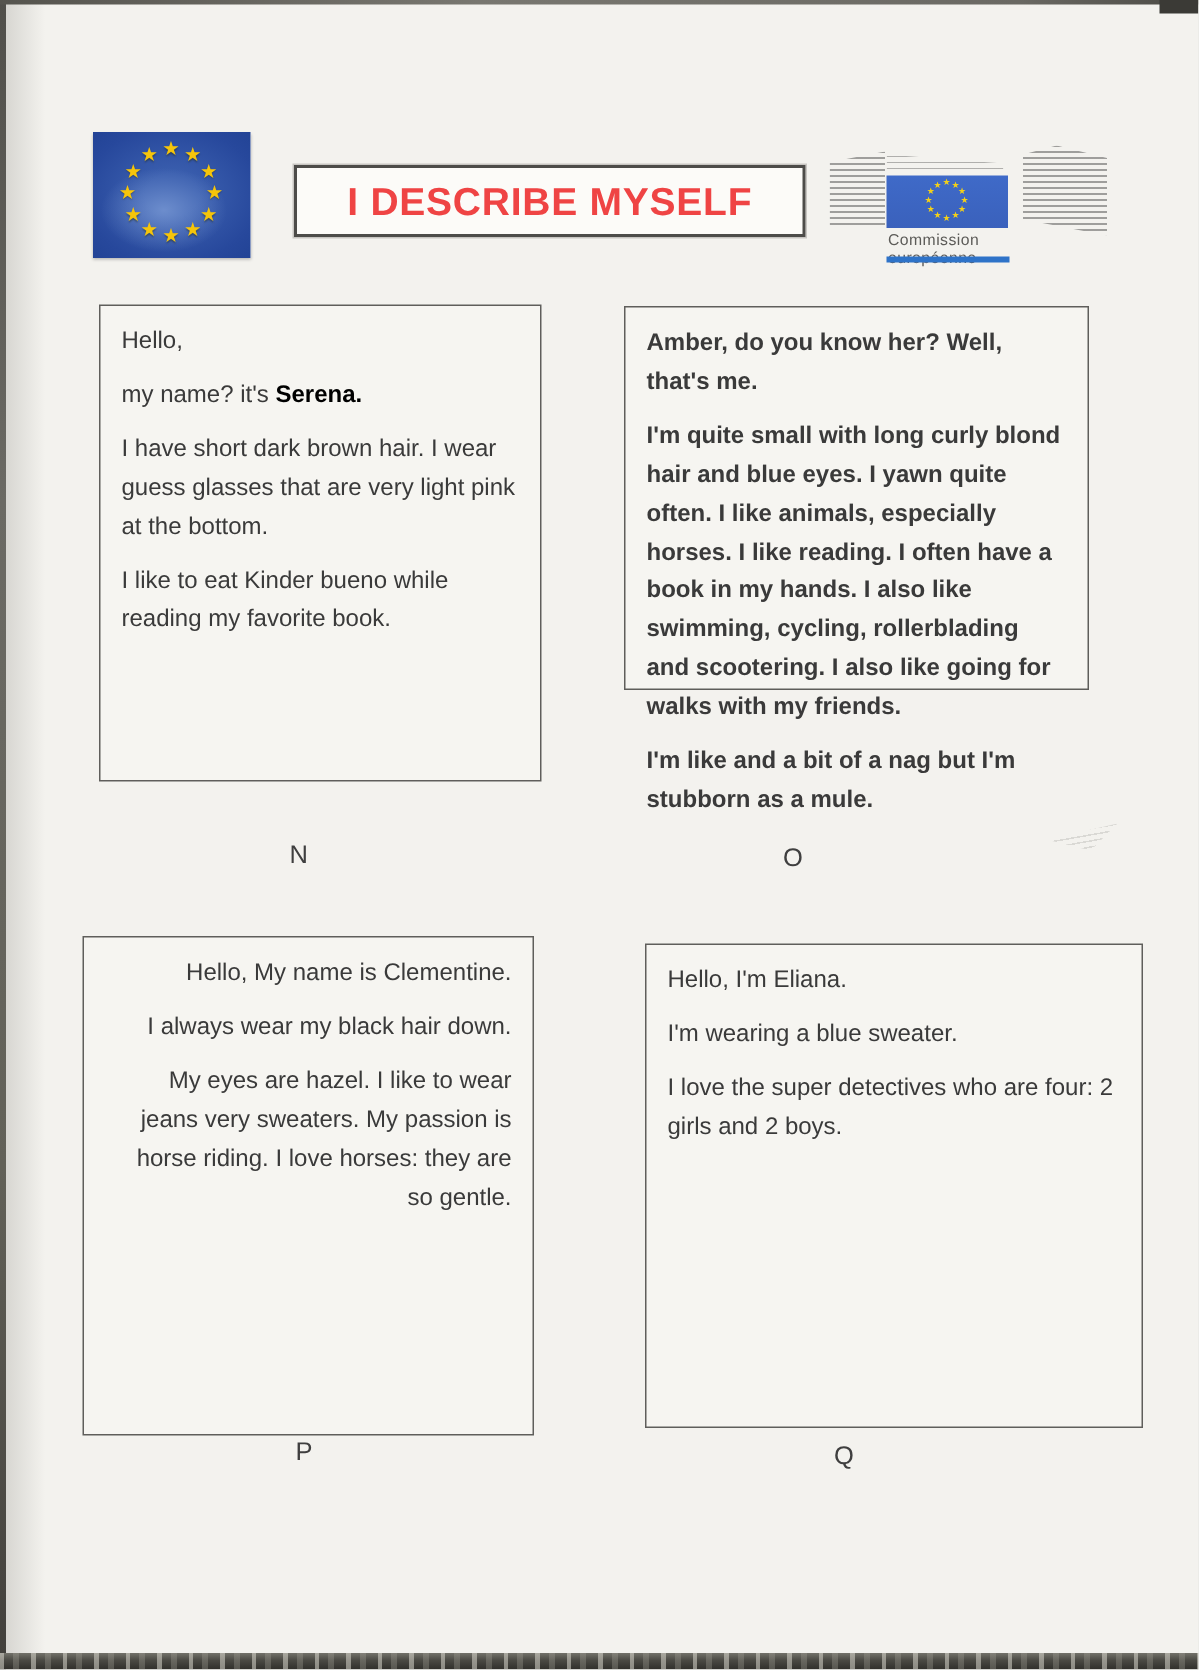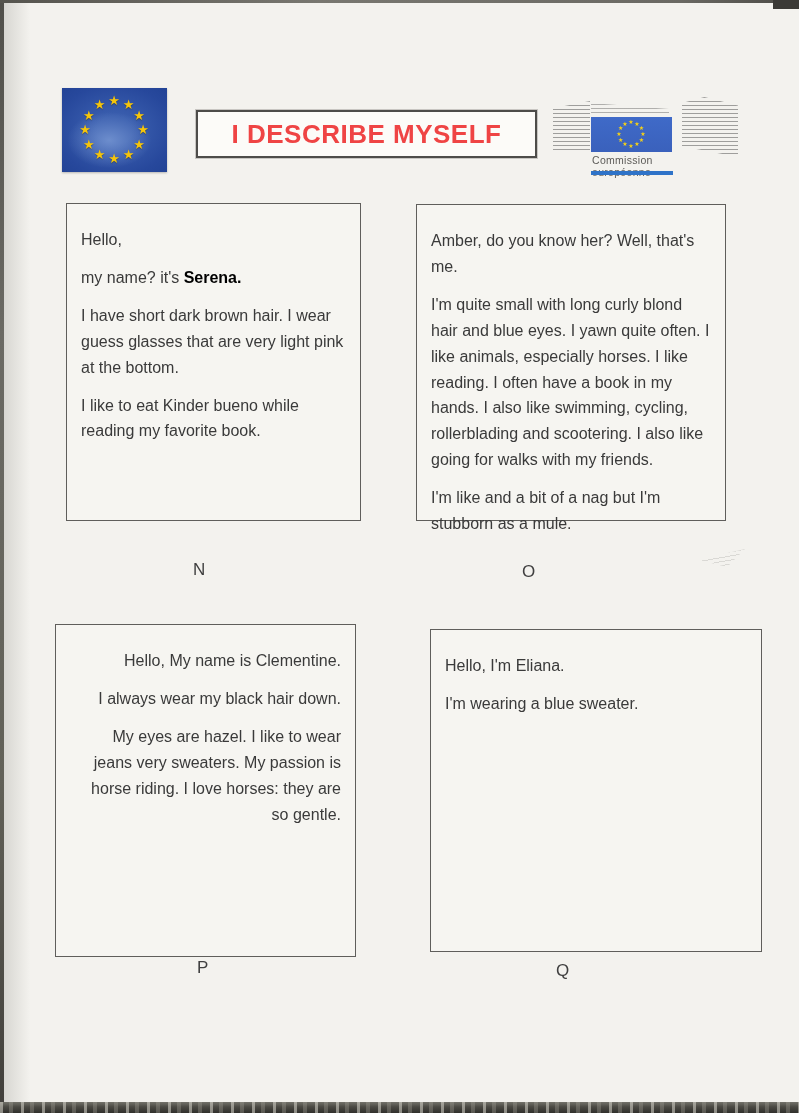--- a/index.html
+++ b/index.html
@@ -83,23 +83,23 @@
     background: #2e73c8;
   }
   
   .card {
     position: absolute;
     border: 1.5px solid #5f5e5b;
     background: rgba(250,249,245,0.45);
     padding: 11px 14px;
     font-size: 16px; line-height: 1.62; color: #3a3a3a;
   }
-  .card p { margin-bottom: 10px; margin-top: 12px; }
+  .card p { margin-bottom: 10px; }
   #card-n { left: 66px;  top: 203px; width: 295px; height: 318px; }
-  #card-o { left: 416px; top: 204px; width: 310px; height: 317px; }
+  #card-o { left: 416px; top: 204px; width: 310px; height: 256px; font-weight: bold; }
   #card-p { left: 55px;  top: 624px; width: 301px; height: 333px; text-align: right; }
   #card-q { left: 430px; top: 629px; width: 332px; height: 323px; }
   .name-red { color: #000000; font-weight: bold; }
   .card-label {
     position: absolute; font-size: 17px; color: #3f3f3f;
   }
   #label-n { left: 193px; top: 560px; }
   #label-o { left: 522px; top: 562px; }
   #label-p { left: 197px; top: 958px; }
   #label-q { left: 556px; top: 961px; }
@@ -183,20 +183,21 @@
 
   <div class="card" id="card-p">
     <p>Hello, My name is Clementine.</p>
     <p>I always wear my black hair down.</p>
     <p>My eyes are hazel. I like to wear jeans very sweaters. My passion is horse riding. I love horses: they are so gentle.</p>
   </div>
 
   <div class="card" id="card-q">
     <p>Hello, I'm Eliana.</p>
     <p>I'm wearing a blue sweater.</p>
+    <p>I love the super detectives who are four: 2 girls and 2 boys.</p>
   </div>
 
   <div class="card-label" id="label-n">N</div>
   <div class="card-label" id="label-o">O</div>
   <div class="card-label" id="label-p">P</div>
   <div class="card-label" id="label-q">Q</div>
 
 </div>
 
 </body></html>

